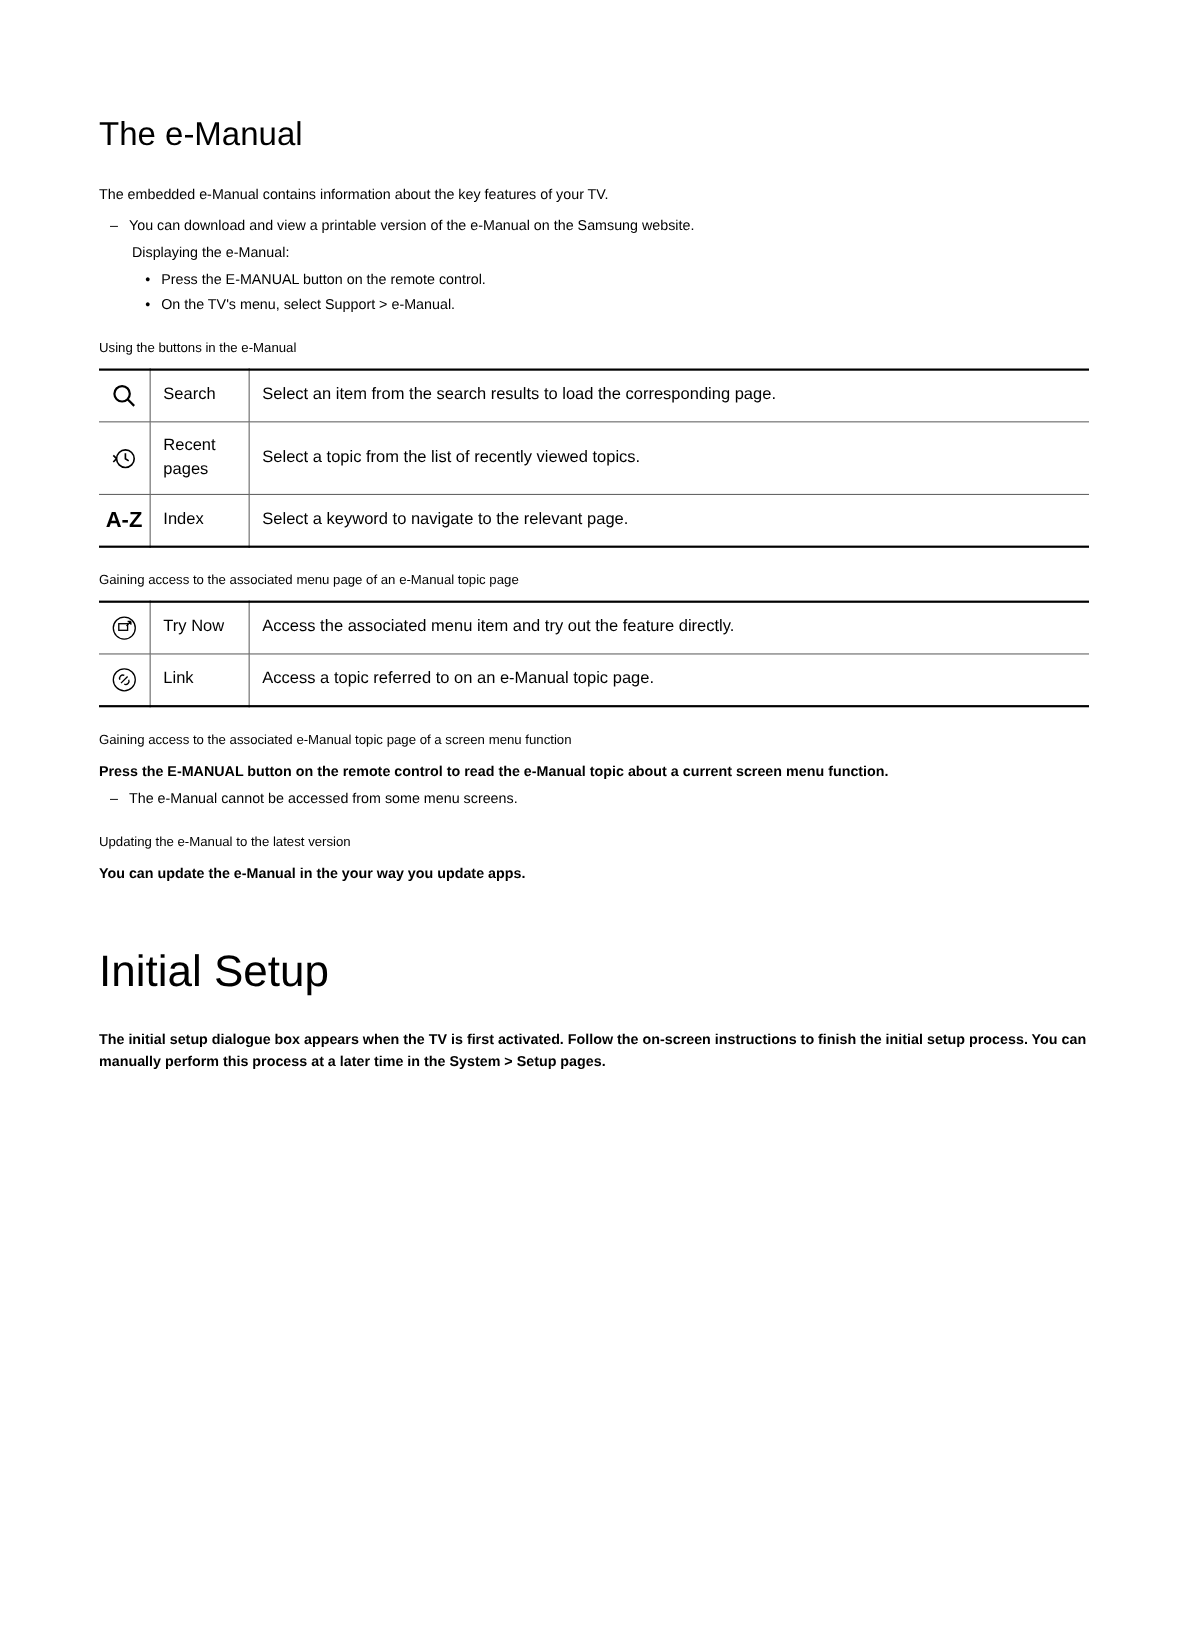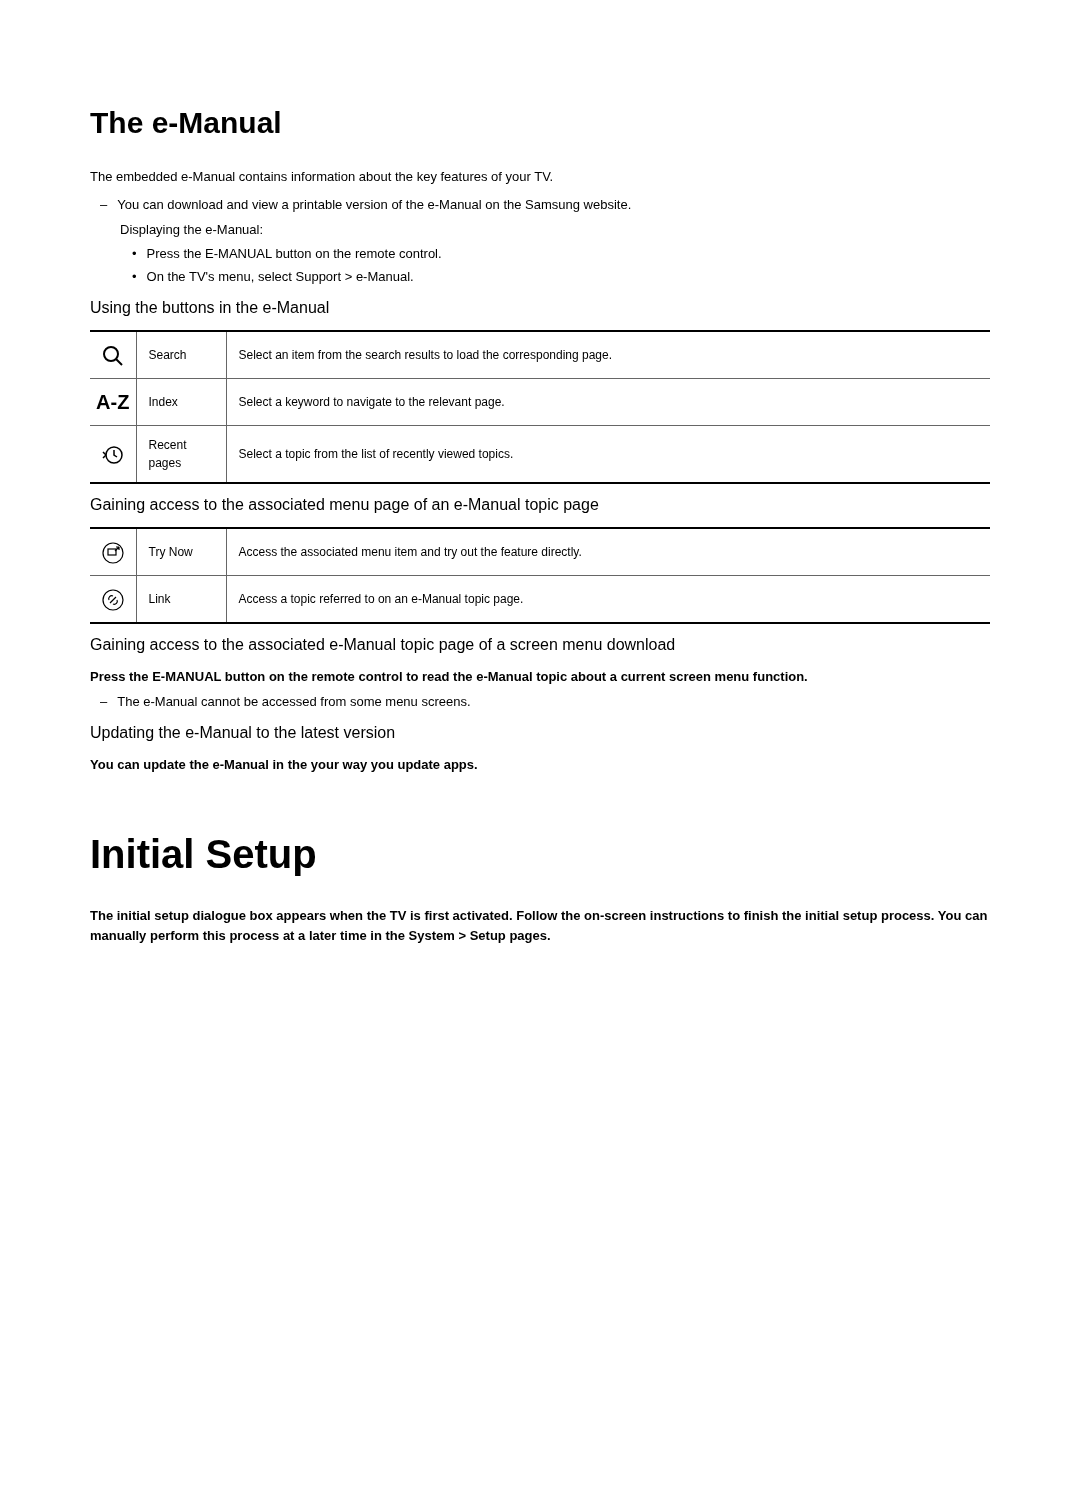--- a/index.html
+++ b/index.html
@@ -12,21 +12,21 @@
       background: #fff;
       color: #000;
       width: 1080px;
       margin: 0 auto;
       padding: 100px 90px 40px 90px;
       font-size: 13px;
       line-height: 1.5;
     }
     h1 {
       font-size: 30px;
-      font-weight: bold;
+      font-weight: normal;
       margin-bottom: 22px;
     }
     h1.big {
       font-size: 40px;
       margin-top: 50px;
     }
     .intro {
       margin-bottom: 8px;
     }
     .dash-item {
@@ -45,37 +45,37 @@
     .bullet {
       margin-left: 42px;
       margin-top: 4px;
       display: flex;
     }
     .bullet::before {
       content: "•";
       margin-right: 10px;
     }
     h2 {
-      font-size: 16px;
+      font-size: 12px;
       font-weight: normal;
-      margin-top: 9px;
+      margin-top: 20px;
       margin-bottom: 10px;
     }
     table {
       width: 100%;
       border-collapse: collapse;
       border-top: 2px solid #000;
       border-bottom: 2px solid #000;
       margin-bottom: 6px;
     }
     td {
       border: 1px solid #666;
       padding: 10px 12px;
       vertical-align: middle;
-      font-size: 12px;
+      font-size: 15px;
     }
     tr:first-child td {
       border-top: none;
     }
     tr:last-child td {
       border-bottom: none;
     }
     td:first-child {
       border-left: none;
       width: 46px;
@@ -137,35 +137,35 @@
     <td>
       <svg class="icon" viewBox="0 0 24 24">
             <circle cx="10" cy="10" r="7" fill="none" stroke="#000" stroke-width="2"></circle>
             <line x1="15" y1="15" x2="21" y2="21" stroke="#000" stroke-width="2"></line>
           </svg>
     </td>
     <td>Search</td>
     <td>Select an item from the search results to load the corresponding page.</td>
   </tr>
   <tr>
+    <td>
+      <svg class="icon" viewBox="0 0 24 24">
+            <circle cx="13" cy="12" r="8" fill="none" stroke="#000" stroke-width="1.5"></circle>
+            <path d="M13 7 L13 12 L16 14" fill="none" stroke="#000" stroke-width="1.5"></path>
+            <path d="M5 12 L2 9 M5 12 L2 15" fill="none" stroke="#000" stroke-width="1.5"></path>
+          </svg>
+    </td>
+    <td>Recent pages</td>
+    <td>Select a topic from the list of recently viewed topics.</td>
+  </tr>
+  <tr>
     <td class="az">A-Z</td>
     <td>Index</td>
     <td>Select a keyword to navigate to the relevant page.</td>
   </tr>
-  <tr>
-    <td>
-      <svg class="icon" viewBox="0 0 24 24">
-            <circle cx="13" cy="12" r="8" fill="none" stroke="#000" stroke-width="1.5"></circle>
-            <path d="M13 7 L13 12 L16 14" fill="none" stroke="#000" stroke-width="1.5"></path>
-            <path d="M5 12 L2 9 M5 12 L2 15" fill="none" stroke="#000" stroke-width="1.5"></path>
-          </svg>
-    </td>
-    <td>Recent pages</td>
-    <td>Select a topic from the list of recently viewed topics.</td>
-  </tr>
 </tbody>
   </table>
 
 <h2>Gaining access to the associated menu page of an e-Manual topic page</h2>
 
 <table>
   <tbody>
       <tr>
     <td>
       <svg class="icon" viewBox="0 0 24 24">
@@ -183,21 +183,21 @@
             <circle cx="12" cy="12" r="10" fill="none" stroke="#000" stroke-width="1.2"></circle>
             <path d="M9 15 L15 9 M8 12 a3 3 0 0 1 4 -4 M16 12 a3 3 0 0 1 -4 4" fill="none" stroke="#000" stroke-width="1.2"></path>
           </svg>
     </td>
     <td>Link</td>
     <td>Access a topic referred to on an e-Manual topic page.</td>
   </tr>
 </tbody>
   </table>
 
-<h2>Gaining access to the associated e-Manual topic page of a screen menu download</h2>
+<h2>Gaining access to the associated e-Manual topic page of a screen menu function</h2>
 
 <p class="body-text">
   <span>Press the </span><span>E-MANUAL</span><span> button on the remote control to read the e-Manual topic about a current screen menu function.</span>
 </p>
 
 <div class="dash-item">
   <span>The e-Manual cannot be accessed from some menu screens.</span>
 </div>
 
 <h2>Updating the e-Manual to the latest version</h2>

